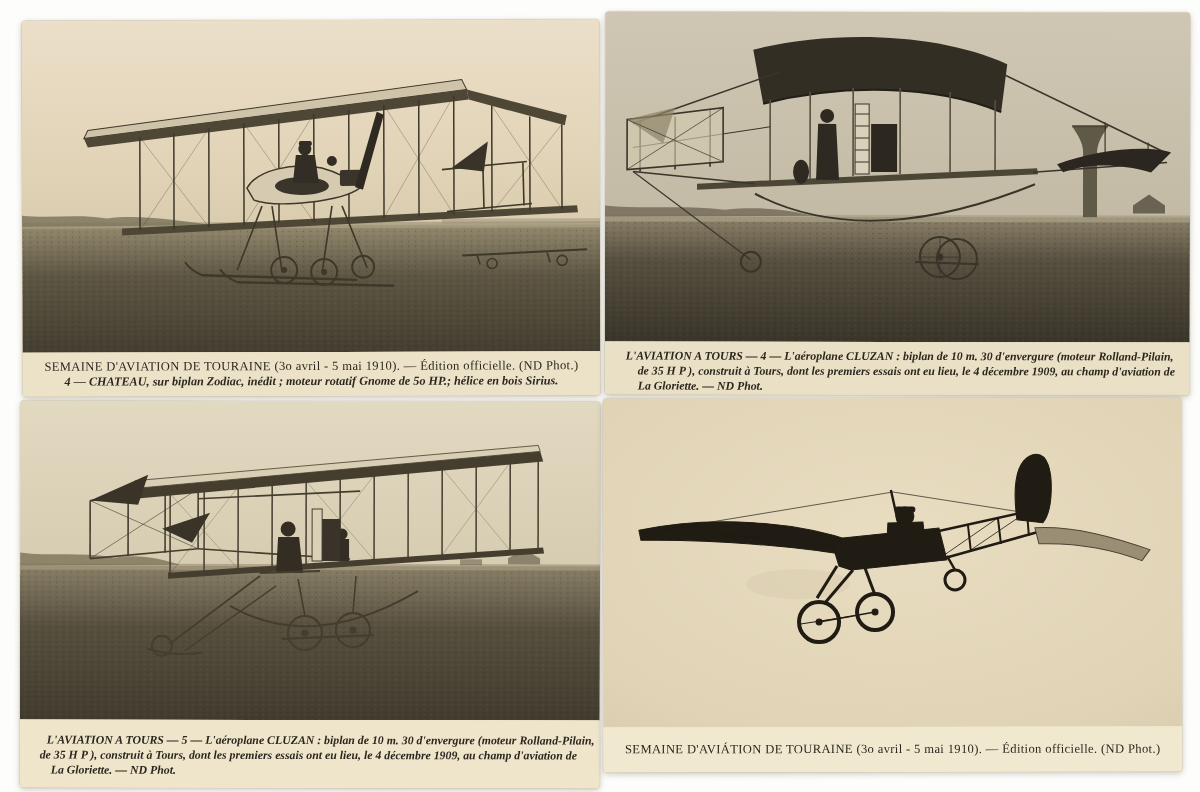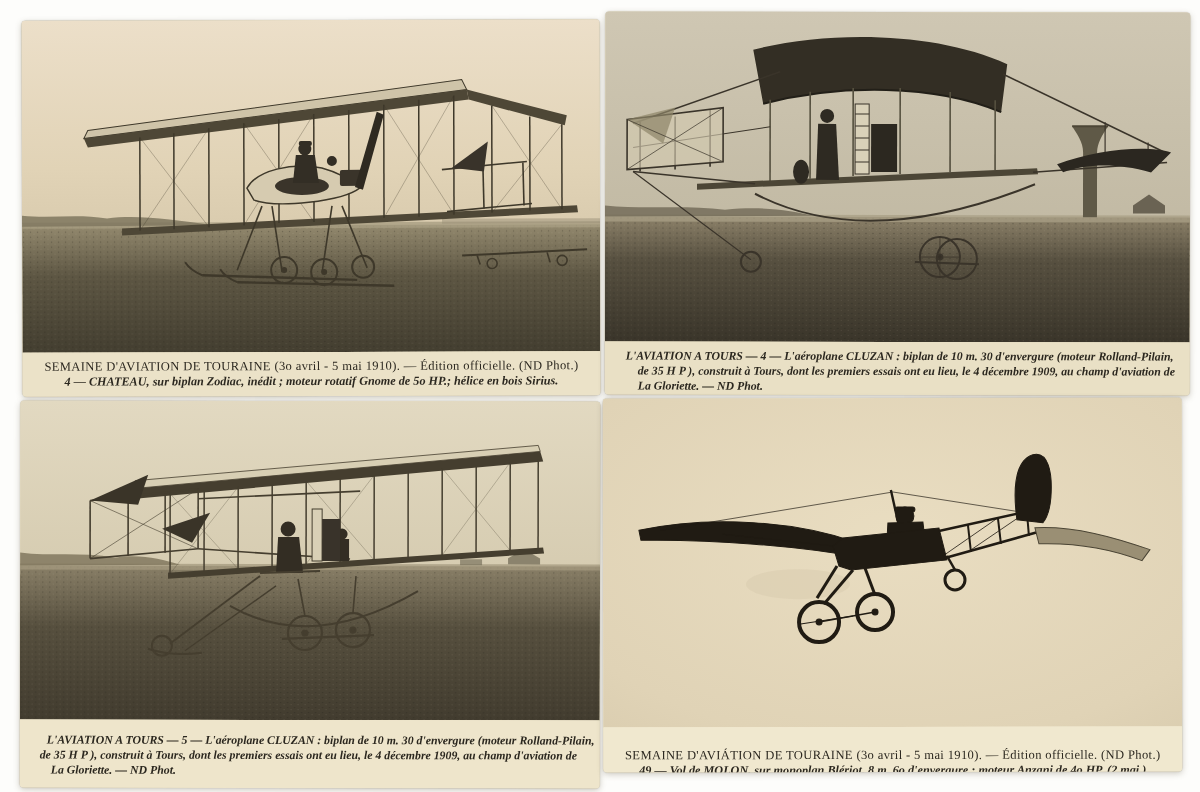--- a/index.html
+++ b/index.html
@@ -19,21 +19,21 @@
   .photo{position:absolute;left:0;top:0;right:0;}
   .photo svg{display:block;}
   #card-tl .photo{height:332px;}
   #card-tr .photo{height:330px;}
   #card-bl .photo{height:319px;}
   #card-br .photo{height:329px;}
   .caption{position:absolute;left:0;right:0;bottom:0;}
   #card-tl .caption{height:44px;background:#ebe2c8;padding-top:6px;box-sizing:border-box;}
   #card-tr .caption{height:53px;background:#e9e0c5;padding-top:7px;box-sizing:border-box;}
   #card-bl .caption{height:68px;background:#eee5cb;padding-top:13px;box-sizing:border-box;}
-  #card-br .caption{height:45px;background:#f0e8cf;padding-top:20px;box-sizing:border-box;}
+  #card-br .caption{height:45px;background:#f0e8cf;padding-top:14px;box-sizing:border-box;}
   .cap-roman{
     font-size:12.6px;letter-spacing:.35px;color:#2c2820;
     text-align:center;white-space:nowrap;line-height:16px;
   }
   .cap-em{
     font-style:italic;font-weight:600;font-size:12.2px;color:#2c2820;
     text-align:center;white-space:nowrap;line-height:15px;
   }
   .cap-block div{
     font-style:italic;font-weight:600;font-size:11.8px;color:#2b271f;
@@ -422,15 +422,14 @@
         <line x1="216" y1="224" x2="272" y2="214" stroke-width="1.5"></line>
         <line x1="196" y1="226" x2="250" y2="218" stroke-width="1"></line>
 
         <circle cx="352" cy="182" r="10" fill="none" stroke-width="3"></circle>
         <line x1="344" y1="158" x2="352" y2="172" stroke-width="2.4"></line>
       </g>
     </svg>
   </div>
   <div class="caption">
     <div class="cap-roman">SEMAINE D'AVIÁTION DE TOURAINE (3o avril - 5 mai 1910). — Édition officielle. (ND Phot.)</div>
-    <div class="cap-em">49 — Vol de MOLON, sur monoplan Blériot, 8 m. 6o d'envergure ; moteur Anzani de 4o HP. (2 mai.)</div>
   </div>
 </div>
 
 </body></html>

